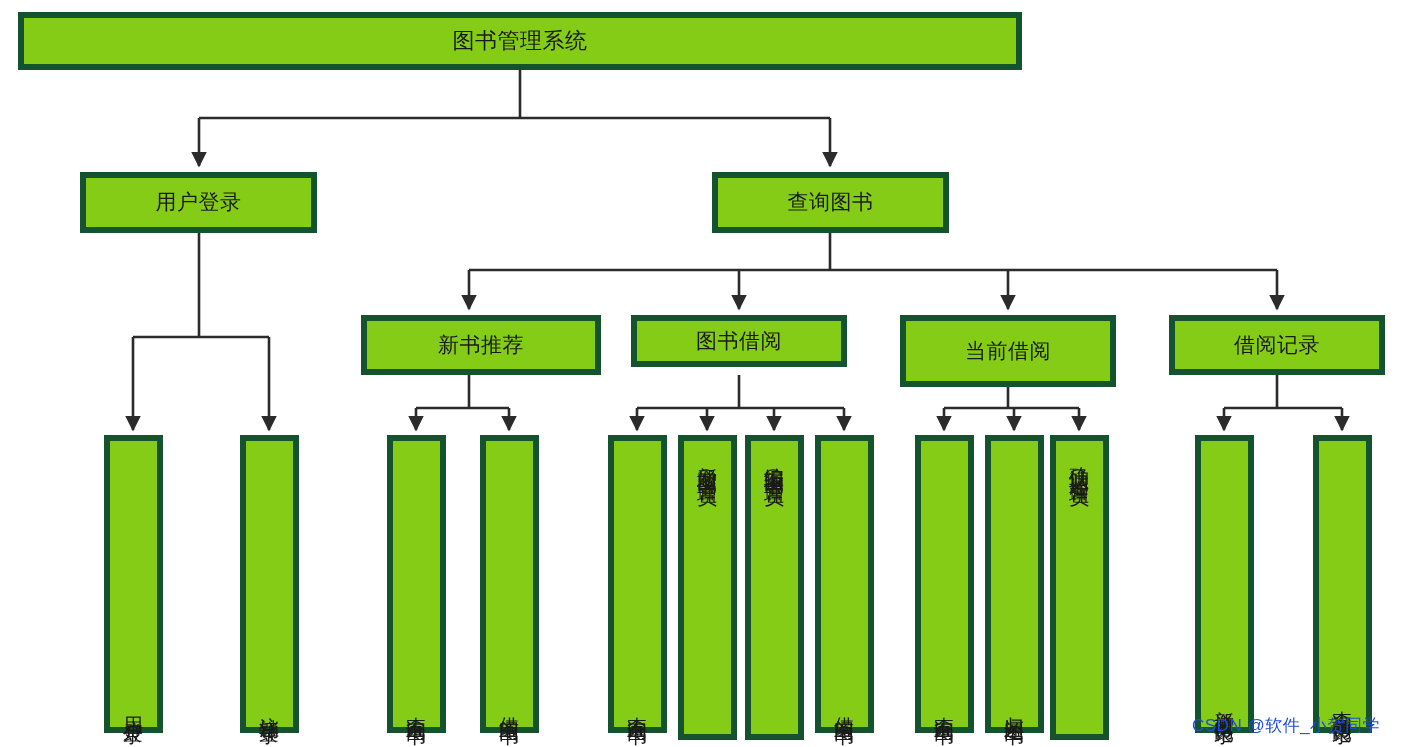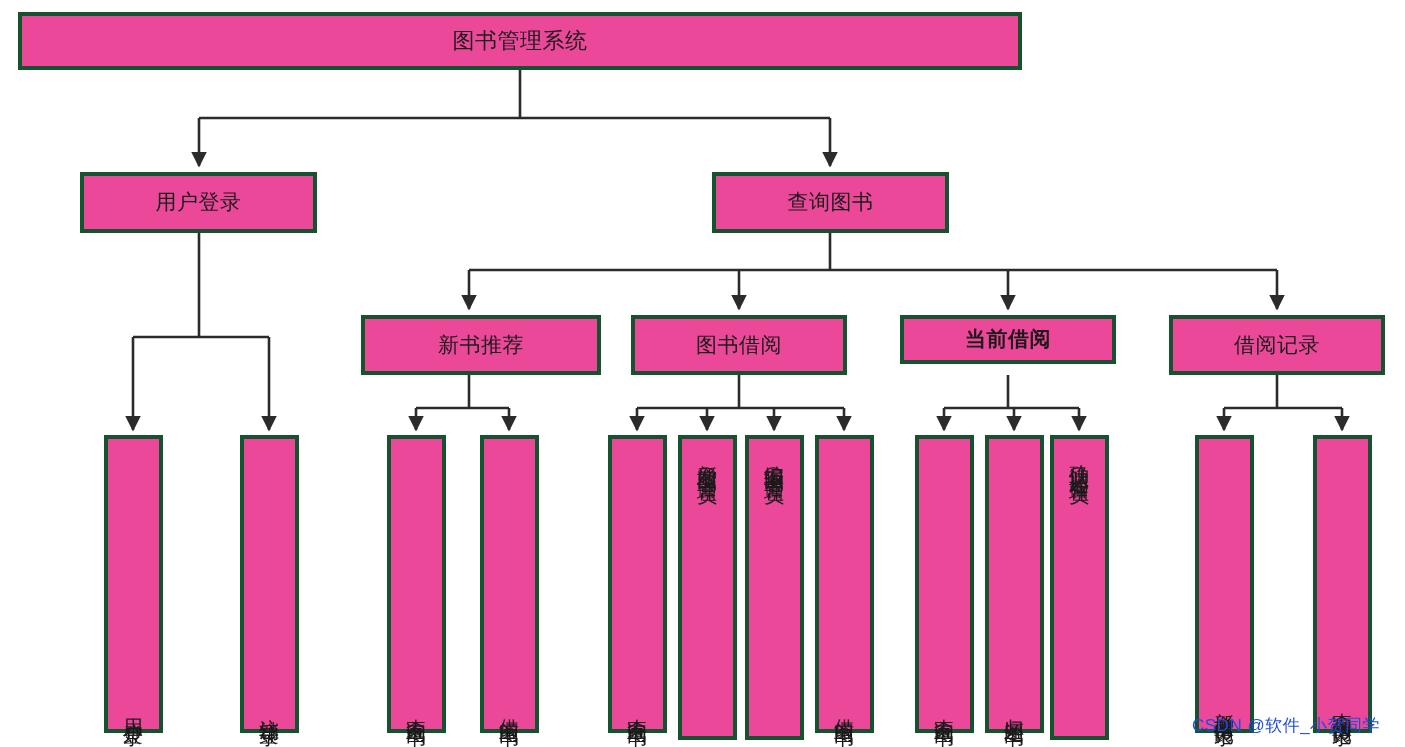--- a/index.html
+++ b/index.html
@@ -17,22 +17,22 @@
   }
   #edges{
     position:absolute;
     left:0; top:0;
     width:1405px; height:747px;
     pointer-events:none;
   }
   .node{
     position:absolute;
     box-sizing:border-box;
-    border:4px solid #14532d;
-    background:#ec4899;
+    border:6px solid #14532d;
+    background:#84cc16;
     display:flex;
     align-items:center;
     justify-content:center;
     color:#1a1a1a;
   }
   .node .label{
     display:block;
     line-height:1.18;
     letter-spacing:0.5px;
     white-space:nowrap;
@@ -131,24 +131,24 @@
   <div class="node h-node" style="left:80px; top:172px; width:237px; height:61px;">
     <span class="label">用户登录</span>
   </div>
   <div class="node h-node" style="left:712px; top:172px; width:237px; height:61px;">
     <span class="label">查询图书</span>
   </div>
 
   <div class="node h-node" style="left:361px; top:315px; width:240px; height:60px;">
     <span class="label">新书推荐</span>
   </div>
-  <div class="node h-node" style="left:631px; top:315px; width:216px; height:60px;">
+  <div class="node h-node" style="left:631px; top:315px; width:216px; height:52px;">
     <span class="label">图书借阅</span>
   </div>
-  <div class="node h-node" style="left:900px; top:315px; width:216px; height:49px;font-weight:bold;">
+  <div class="node h-node" style="left:900px; top:315px; width:216px; height:72px;">
     <span class="label">当前借阅</span>
   </div>
   <div class="node h-node" style="left:1169px; top:315px; width:216px; height:60px;">
     <span class="label">借阅记录</span>
   </div>
 
   <div class="node v-node" style="left:104px; top:435px; width:59px; height:298px;">
     <span class="label">用户登录</span>
   </div>
   <div class="node v-node" style="left:240px; top:435px; width:59px; height:298px;">

